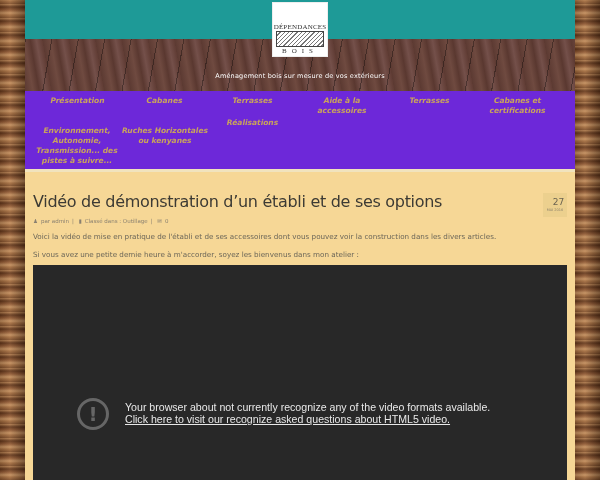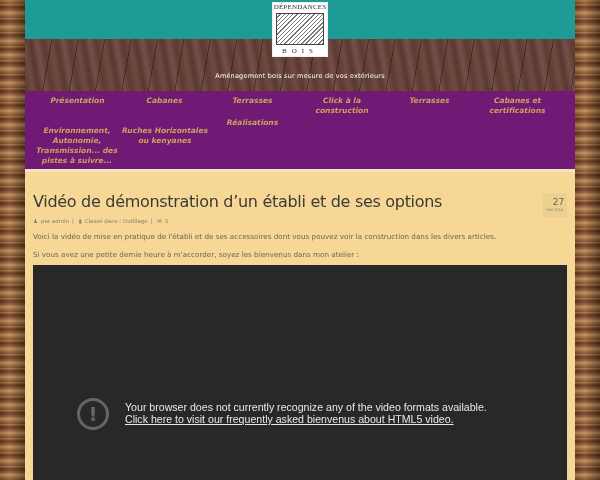--- a/index.html
+++ b/index.html
@@ -26,34 +26,34 @@
   .header-floor {
     position:absolute; left:0; top:39px; width:550px; height:52px;
     background:
       repeating-linear-gradient(100deg, rgba(0,0,0,0.35) 0px, rgba(0,0,0,0.35) 1px, transparent 1px, transparent 26px),
       repeating-linear-gradient(80deg, #5c3a32 0px, #6f4a40 8px, #5a3830 14px, #74504a 20px, #603c34 26px);
   }
   .logo {
     position:absolute; left:247px; top:2px; width:56px; height:55px;
     background:#fff; box-sizing:border-box; border:1px solid #eee;
     display:flex; flex-direction:column; align-items:center; justify-content:space-between;
-    padding:0 2px 1px 2px;
+    padding:20px 2px 1px 2px;
   }
   .logo-top { font-family:"Liberation Serif", serif; font-size:7px; letter-spacing:0.2px; color:#333; line-height:8px; }
   .logo-mid {
     width:46px; height:30px; border:1px solid #444;
     background:repeating-linear-gradient(135deg, #fff 0px, #fff 2px, #777 2px, #777 3px);
   }
   .logo-bot { font-family:"Liberation Serif", serif; font-size:7px; letter-spacing:5px; color:#333; line-height:8px; }
   .tagline {
     position:absolute; left:0; top:57px; width:550px; text-align:center;
     font-size:6.5px; color:#fff; letter-spacing:0.2px;margin-top:15px;
   }
   .nav {
-    position:absolute; left:0; top:91px; width:550px; height:78px; background:#701a75;
+    position:absolute; left:0; top:91px; width:550px; height:78px; background:#6d28d9;
     border-bottom:3px solid #f1e3bd;
   }
   .nav-item {
     position:absolute; text-align:center; font-family:"DejaVu Sans", sans-serif;
     font-size:7.5px; font-weight:bold; font-style:italic; color:#c9a35c; line-height:10px;
     cursor:pointer;
   }
   .content {
     position:absolute; left:0; top:172px; width:550px; height:308px; background:#f6d796;
   }
@@ -100,21 +100,21 @@
     <div class="logo-top">DÉPENDANCES</div>
     <div class="logo-mid"></div>
     <div class="logo-bot">BOIS</div>
   </div>
   <div class="tagline">Aménagement bois sur mesure de vos extérieurs</div>
 
   <div class="nav">
     <div class="nav-item" style="left:10px; top:5px; width:85px;">Présentation</div>
     <div class="nav-item" style="left:97px; top:5px; width:85px;">Cabanes</div>
     <div class="nav-item" style="left:185px; top:5px; width:85px;">Terrasses</div>
-    <div class="nav-item" style="left:275px; top:5px; width:84px;">Click à la construction</div>
+    <div class="nav-item" style="left:275px; top:5px; width:84px;">Aide à la accessoires</div>
     <div class="nav-item" style="left:362px; top:5px; width:85px;">Terrasses</div>
     <div class="nav-item" style="left:450px; top:5px; width:85px;">Cabanes et certifications</div>
     <div class="nav-item" style="left:8px; top:35px; width:88px;">Environnement, Autonomie, Transmission... des pistes à suivre...</div>
     <div class="nav-item" style="left:95px; top:35px; width:90px;">Ruches Horizontales ou kenyanes</div>
     <div class="nav-item" style="left:185px; top:27px; width:85px;">Réalisations</div>
   </div>
 
   <div class="content">
     <div class="post-title">Vidéo de démonstration d’un établi et de ses options</div>
 
@@ -128,18 +128,18 @@
       <span>▮</span><span>Classé dans : Outillage</span><span>|</span>
       <span>✉</span><span>0</span>
     </div>
 
     <div class="para" style="top:60px;">Voici la vidéo de mise en pratique de l'établi et de ses accessoires dont vous pouvez voir la construction dans les divers articles.</div>
     <div class="para" style="top:78px;">Si vous avez une petite demie heure à m'accorder, soyez les bienvenus dans mon atelier :</div>
 
     <div class="video">
       <div class="warn-icon">!</div>
       <div class="warn-text">
-        <span>Your browser does not currently recognize any of the video formats available.</span>
-        <span class="warn-link">Click here to visit our frequently asked bienvenus about HTML5 video.</span>
+        <span>Your browser about not currently recognize any of the video formats available.</span>
+        <span class="warn-link">Click here to visit our recognize asked questions about HTML5 video.</span>
       </div>
     </div>
   </div>
 </div>
 
 </body></html>

